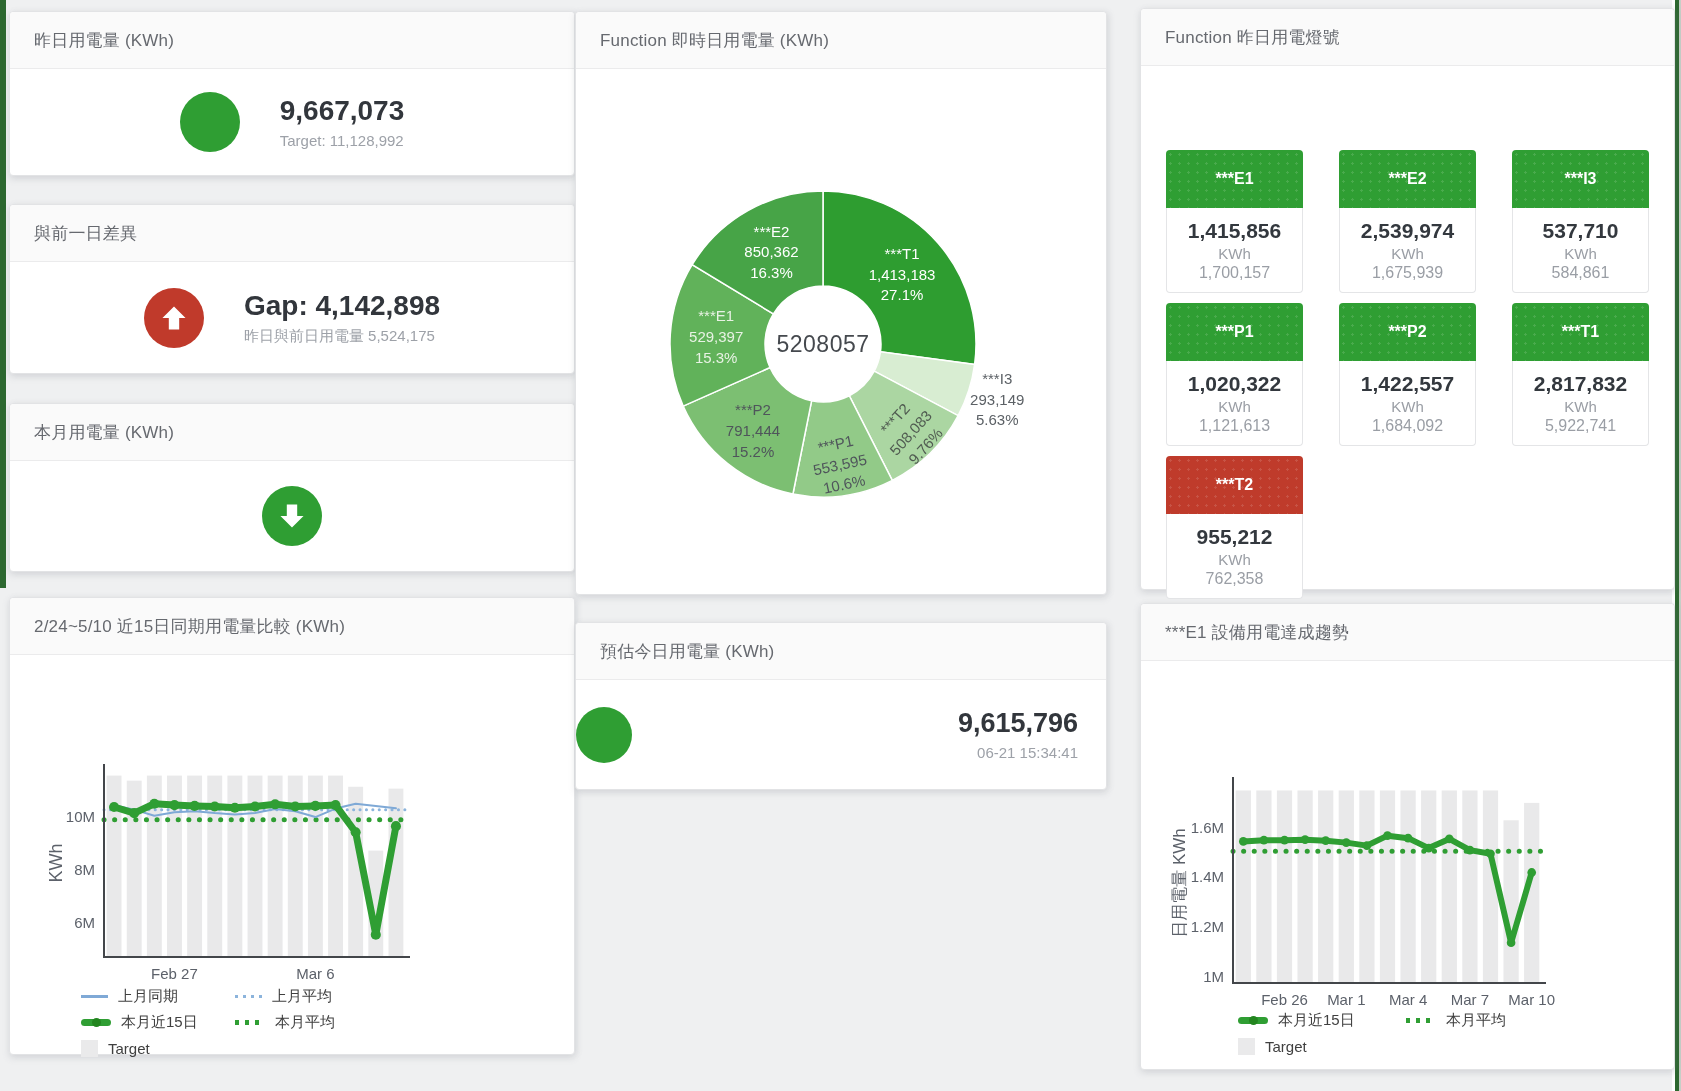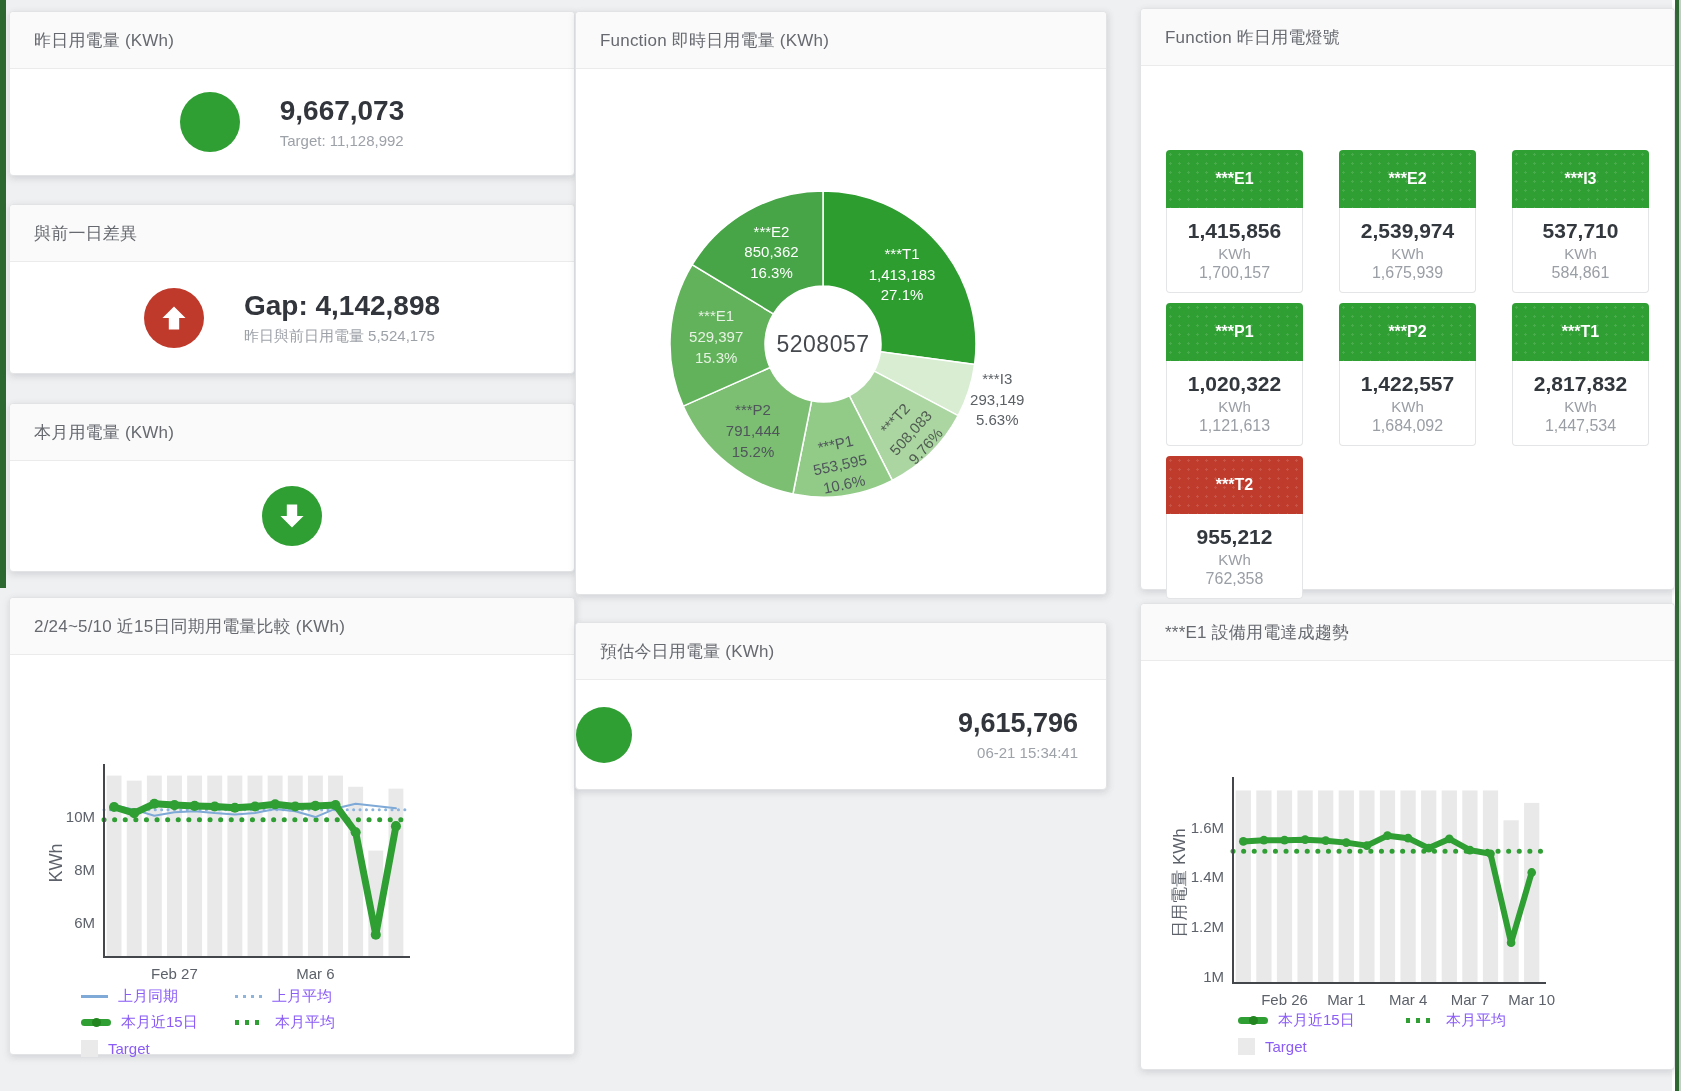--- a/index.html
+++ b/index.html
@@ -63,21 +63,21 @@
   .tile-ref{font-size:16px;color:#9a9ea5;margin-top:2px;}
   
   .plot-host{position:absolute;inset:0;}
   .plot-host svg{position:absolute;left:0;top:0;}
   .tick{font-size:15px;fill:#5c616a;font-family:"Liberation Sans","DejaVu Sans",sans-serif;}
   .ytitle{position:absolute;font-size:18px;color:#5c616a;transform:translate(-50%,-50%) rotate(-90deg);white-space:nowrap;}
   .legend{position:absolute;display:grid;column-gap:26px;row-gap:4px;}
   #compare-legend{left:71px;top:330px;grid-template-columns:128px auto;}
   #trend-legend{left:97px;top:348px;grid-template-columns:142px auto;}
   .lg-item{display:flex;align-items:center;gap:10px;height:22px;}
-  .lg-label{font-size:15px;color:#8b5cf6;}
+  .lg-label{font-size:15px;color:#404040;}
   .sw{flex:0 0 auto;}
   .sw.line-blue{width:27px;height:3px;background:#7fa9d6;}
   .sw.dot-blue{width:27px;height:3px;
     background:repeating-linear-gradient(90deg,#8cb4dc 0 3px,transparent 3px 8px);}
   .sw.line-green{width:30px;height:7px;background:#2f9e33;border-radius:3.5px;position:relative;}
   .sw.line-green::after{content:"";position:absolute;left:11px;top:-1px;width:9px;height:9px;border-radius:50%;background:#23851f;}
   .sw.dot-green{width:30px;height:5px;
     background:repeating-linear-gradient(90deg,#2f9e33 0 4px,transparent 4px 10px);}
   .sw.square-gray{width:17px;height:17px;background:#eaeaeb;}
 </style>
@@ -335,21 +335,21 @@
             <div class="tile-ref">1,684,092</div>
           </div>
         </div>
         <div class="tile">
           <div class="tile-head green">
             <span>***T1</span>
           </div>
           <div class="tile-body">
             <div class="tile-value">2,817,832</div>
             <div class="tile-unit">KWh</div>
-            <div class="tile-ref">1,447,534</div>
+            <div class="tile-ref">5,922,741</div>
           </div>
         </div>
         <div class="tile">
           <div class="tile-head red">
             <span>***T2</span>
           </div>
           <div class="tile-body">
             <div class="tile-value">955,212</div>
             <div class="tile-unit">KWh</div>
             <div class="tile-ref">762,358</div>

